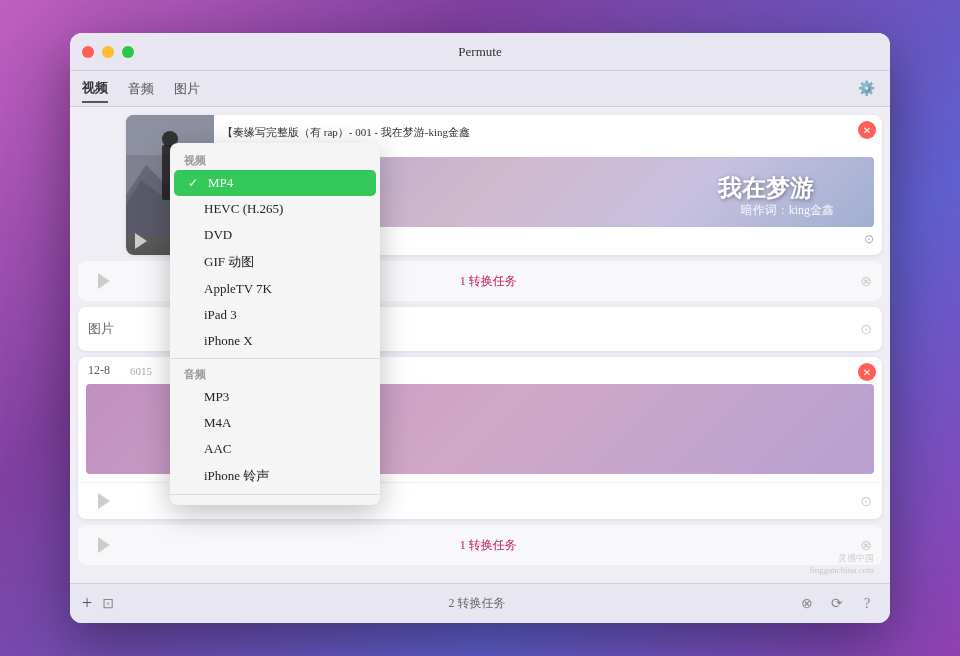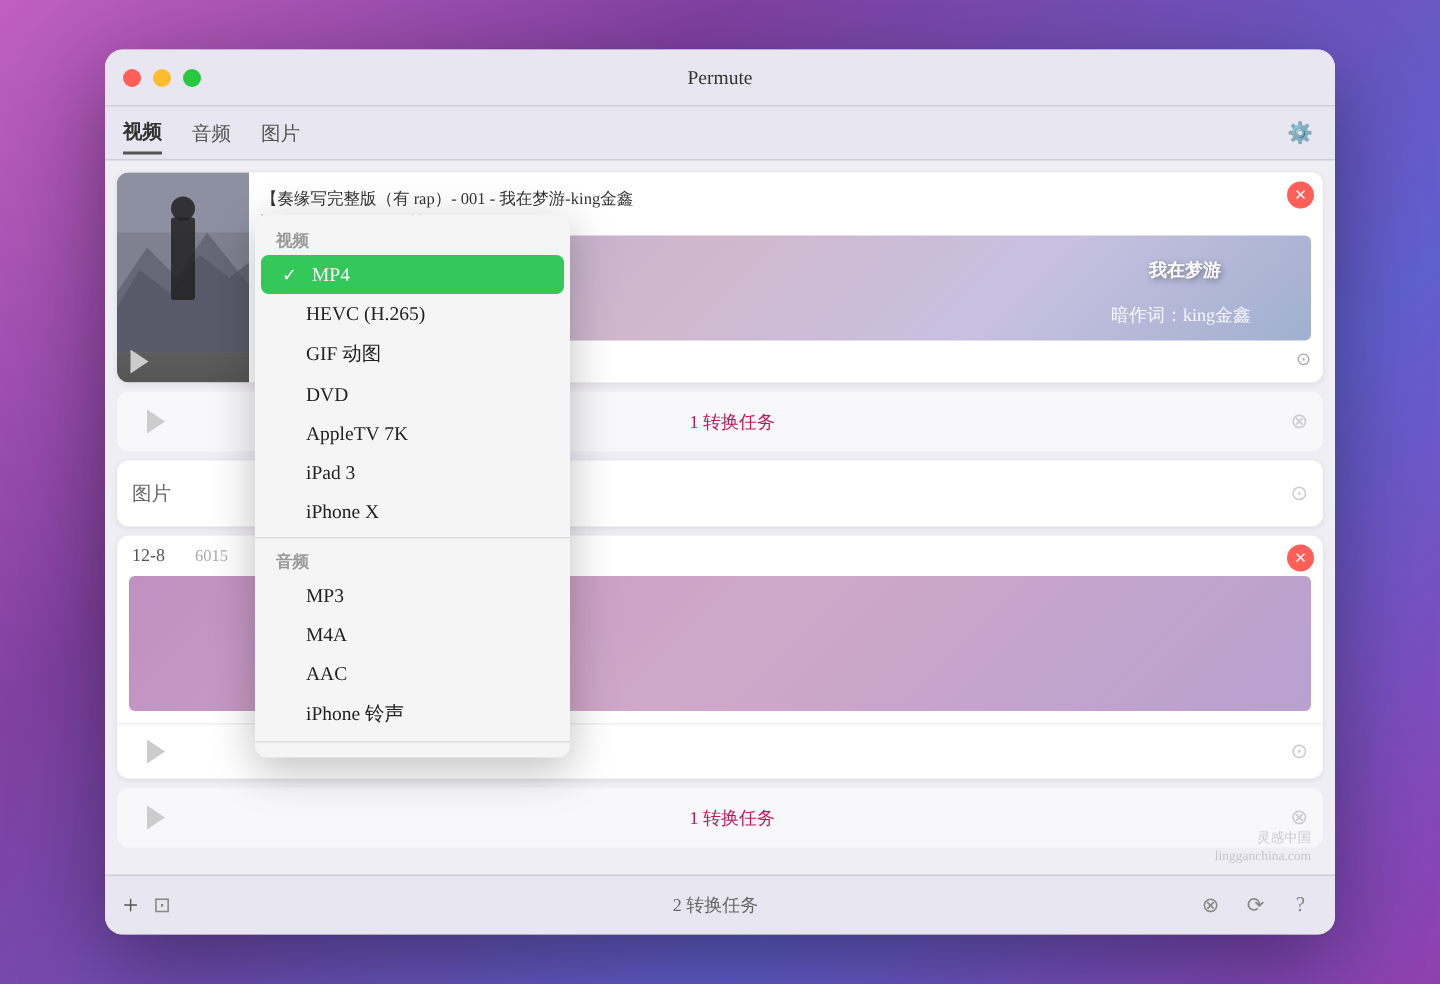--- a/index.html
+++ b/index.html
@@ -281,20 +281,21 @@
     }
 
     
     .full-video-item {
       background: #fff;
       border-radius: 8px;
       overflow: hidden;
       position: relative;
       display: flex;
       box-shadow: 0 1px 4px rgba(0,0,0,0.08);
+      margin-left: 48px;
     }
 
     .thumb-area {
       width: 88px;
       background: linear-gradient(180deg, #888 0%, #555 100%);
       display: flex;
       flex-direction: column;
       align-items: center;
       justify-content: flex-end;
       padding-bottom: 10px;
@@ -315,21 +316,21 @@
       position: relative;
       display: flex;
       align-items: center;
       justify-content: flex-end;
     }
 
     .overlay-zh {
       position: absolute;
       right: 60px;
       top: 15px;
-      font-size: 12px;
+      font-size: 24px;
       font-weight: bold;
       color: white;
       text-shadow: 1px 1px 4px rgba(0,0,0,0.4);
     }
 
     .overlay-sub-zh {
       position: absolute;
       right: 40px;
       top: 45px;
       font-size: 12px;
@@ -373,25 +374,25 @@
       <div class="dropdown-item selected">
         <span class="check-mark">✓</span>
         <span>MP4</span>
       </div>
       <div class="dropdown-item">
         <span class="check-mark"></span>
         <span>HEVC (H.265)</span>
       </div>
       <div class="dropdown-item">
         <span class="check-mark"></span>
+        <span>DVD</span>
+      </div>
+      <div class="dropdown-item">
+        <span class="check-mark"></span>
         <span>GIF 动图</span>
-      </div>
-      <div class="dropdown-item">
-        <span class="check-mark"></span>
-        <span>DVD</span>
       </div>
       <div class="dropdown-item">
         <span class="check-mark"></span>
         <span>AppleTV 7K</span>
       </div>
       <div class="dropdown-item">
         <span class="check-mark"></span>
         <span>iPad 3</span>
       </div>
       <div class="dropdown-item">

